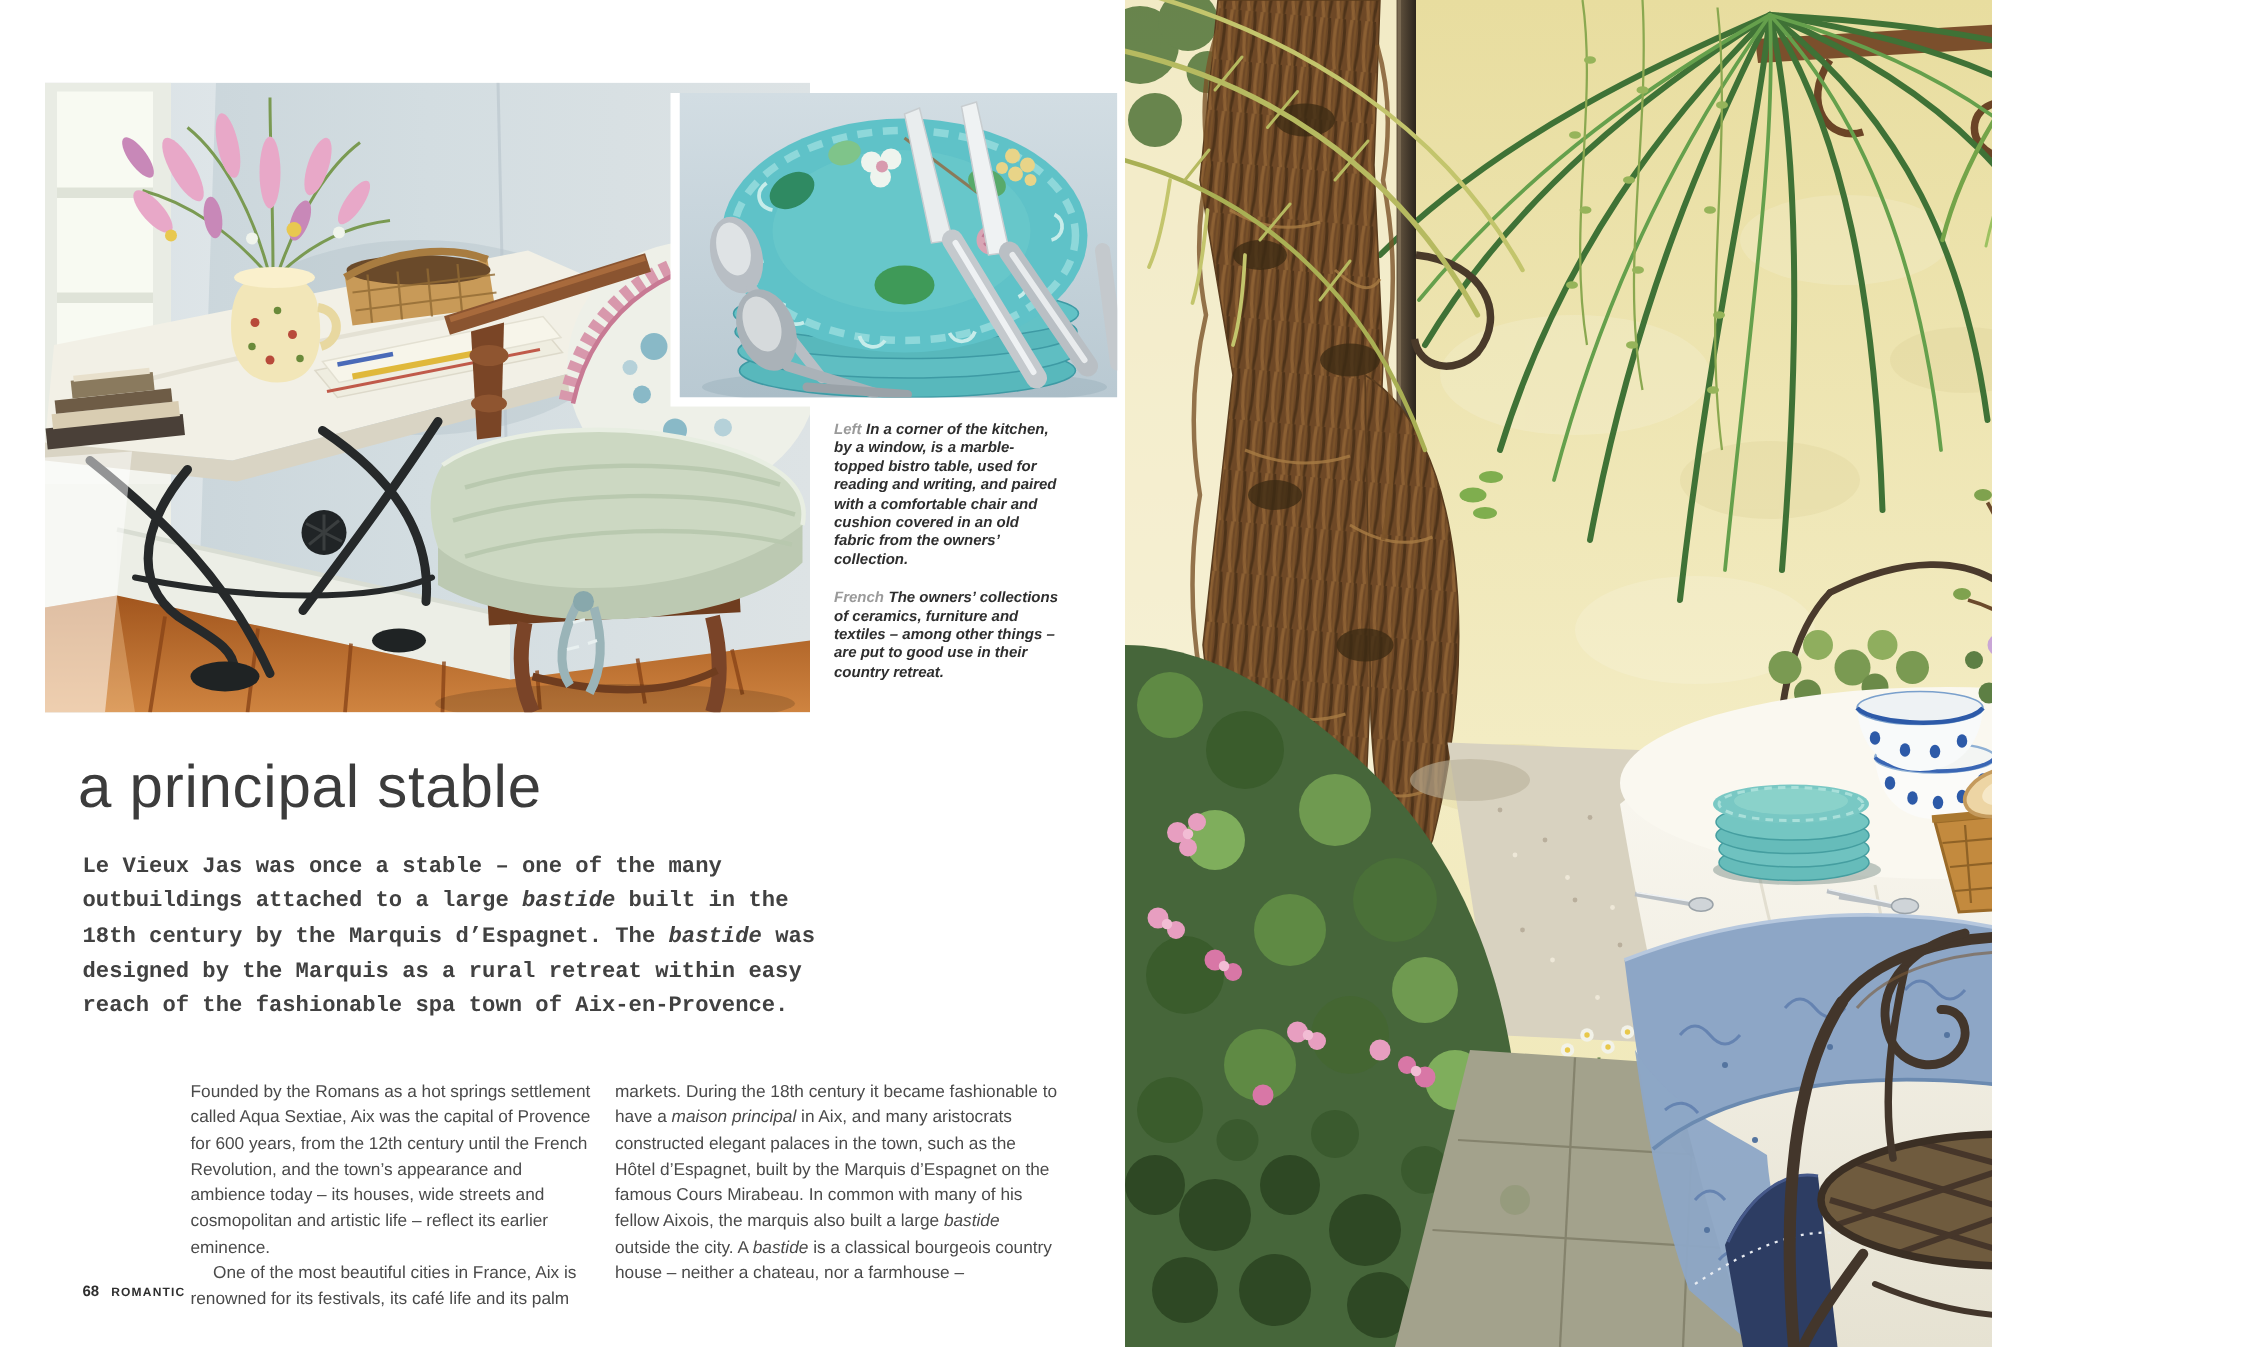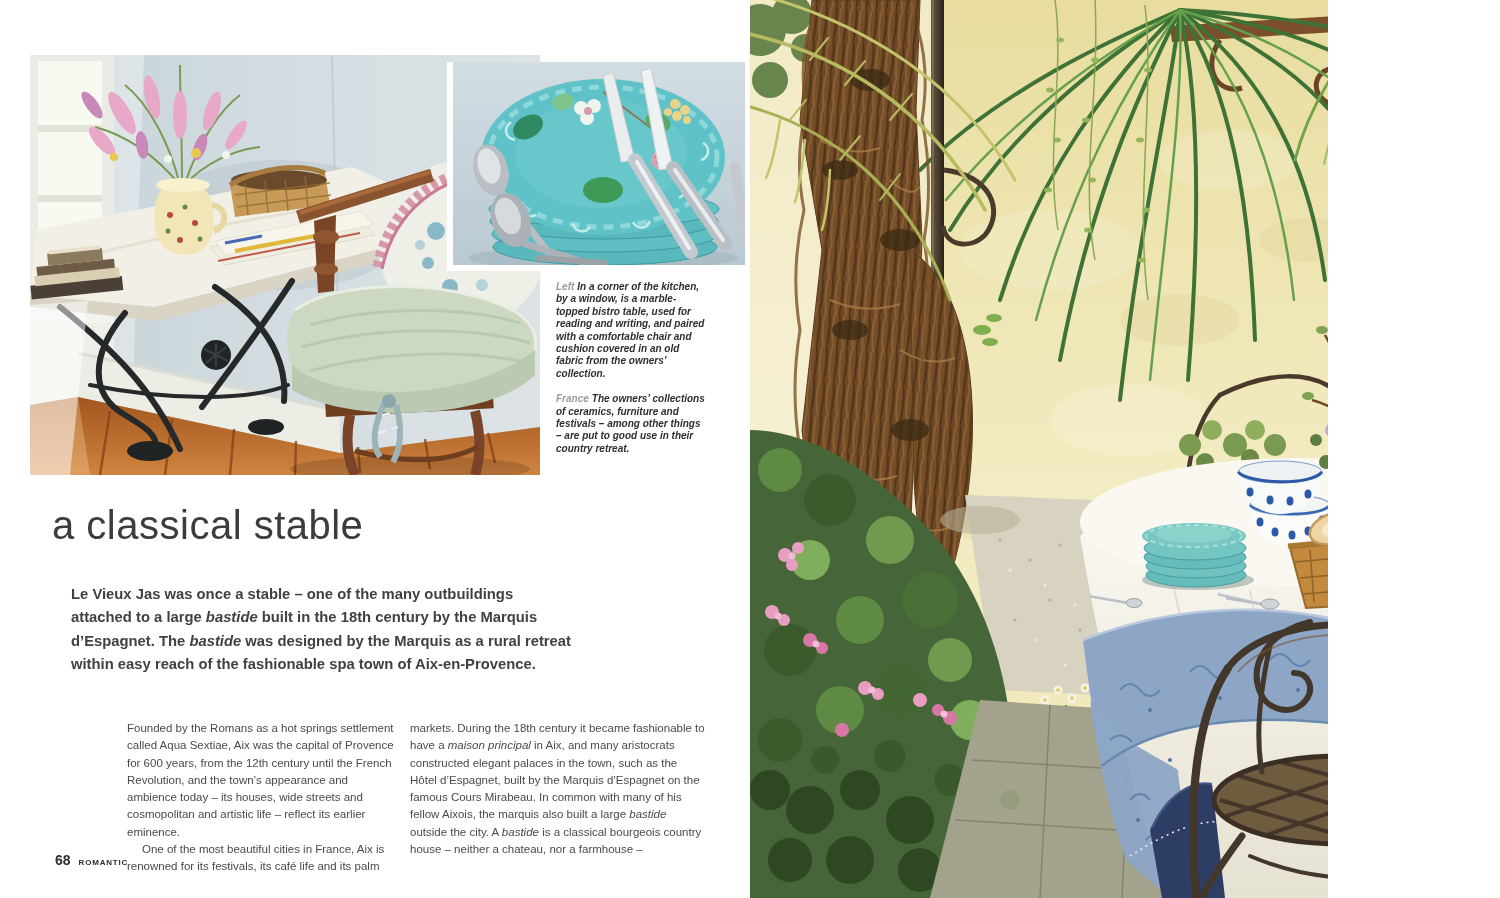--- a/index.html
+++ b/index.html
@@ -9,29 +9,29 @@
   .photo{position:absolute;overflow:hidden;}
   .photo svg{display:block;}
   .photo1{left:30px;top:55px;width:510px;height:420px;}
   .photo2{left:447px;top:62px;width:298px;height:209px;background:#ffffff;padding:0 0 6px 6px;box-sizing:border-box;}
   .photo3{left:750px;top:0;width:750px;height:898px;}
   .captions{position:absolute;left:556px;top:281px;width:150px;}
   .captions p{margin:0 0 13px 0;font-size:10px;line-height:12.4px;font-style:italic;font-weight:bold;color:#2e2e2e;}
   .cap-label{color:#9a9a9a;margin-right:3px;}
   h1.title{position:absolute;left:52px;top:503px;margin:0;font-size:40px;font-weight:300;
            color:#3c3c3c;letter-spacing:0.5px;}
-  .intro{position:absolute;left:55px;top:567px;width:505px;margin:16px;font-size:14.8px;
-         line-height:23.3px;font-weight:bold;color:#414141;}
+  .intro{position:absolute;left:55px;top:567px;width:505px;margin:0;font-size:14.8px;
+         line-height:23.3px;font-weight:bold;color:#414141;font-family:Liberation Mono, monospace;}
   .bodycol{position:absolute;top:720px;font-size:11.5px;line-height:17.3px;color:#4a4a4a;}
   .col1{left:127px;width:272px;}
   .col2{left:410px;width:296px;}
   .bodycol p{margin:0;}
   .bodycol p.indent{text-indent:15px;}
   .folio{position:absolute;left:55px;top:851px;color:#2e2e2e;}
-  .folio .num{font-size:14px;font-weight:bold;margin-right:8px;}
+  .folio .num{font-size:10px;font-weight:bold;margin-right:8px;}
   .folio .sec{font-size:8px;font-weight:bold;letter-spacing:0.8px;}
   em{font-style:italic;}
 </style>
 </head>
 <body>
 
 <div class="spread">
 
   <section>
 
@@ -290,24 +290,24 @@
           <ellipse cx="58" cy="158" rx="19" ry="28" fill="#aab2b8" transform="rotate(-20 58 158)"></ellipse>
           <ellipse cx="55" cy="154" rx="12" ry="19" fill="#d6dadc" transform="rotate(-20 55 154)"></ellipse>
           <line x1="72" y1="182" x2="130" y2="200" stroke="#aab2b8" stroke-width="7" stroke-linecap="round"></line>
           <line x1="85" y1="196" x2="152" y2="201" stroke="#9aa2a8" stroke-width="6" stroke-linecap="round"></line>
         </g>
       </svg>
     </figure>
 
     <div class="captions">
       <p><span class="cap-label">Left</span><span>In a corner of the kitchen, by a window, is a marble-topped bistro table, used for reading and writing, and paired with a comfortable chair and cushion covered in an old fabric from the owners’ collection.</span></p>
-      <p><span class="cap-label">France</span><span>The owners’ collections of ceramics, furniture and festivals – among other things – are put to good use in their country retreat.</span></p>
+      <p><span class="cap-label">French</span><span>The owners’ collections of ceramics, furniture and textiles – among other things – are put to good use in their country retreat.</span></p>
     </div>
 
-    <h1 class="title">a classical stable</h1>
+    <h1 class="title">a principal stable</h1>
     <p class="intro"><span>Le Vieux Jas was once a stable – one of the many outbuildings attached to a large </span><em>bastide</em><span> built in the 18th century by the Marquis d’Espagnet. The </span><em>bastide</em><span> was designed by the Marquis as a rural retreat within easy reach of the fashionable spa town of Aix-en-Provence.</span></p>
 
     <div class="bodycol col1">
       <p>Founded by the Romans as a hot springs settlement called Aqua Sextiae, Aix was the capital of Provence for 600 years, from the 12th century until the French Revolution, and the town’s appearance and ambience today – its houses, wide streets and cosmopolitan and artistic life – reflect its earlier eminence.</p>
       <p class="indent">One of the most beautiful cities in France, Aix is renowned for its festivals, its café life and its palm</p>
     </div>
     <div class="bodycol col2">
       <p><span>markets. During the 18th century it became fashionable to have a </span><em>maison principal</em><span> in Aix, and many aristocrats constructed elegant palaces in the town, such as the Hôtel d’Espagnet, built by the Marquis d’Espagnet on the famous Cours Mirabeau. In common with many of his fellow Aixois, the marquis also built a large </span><em>bastide</em><span> outside the city. A </span><em>bastide</em><span> is a classical bourgeois country house – neither a chateau, nor a farmhouse –</span></p>
     </div>
 

